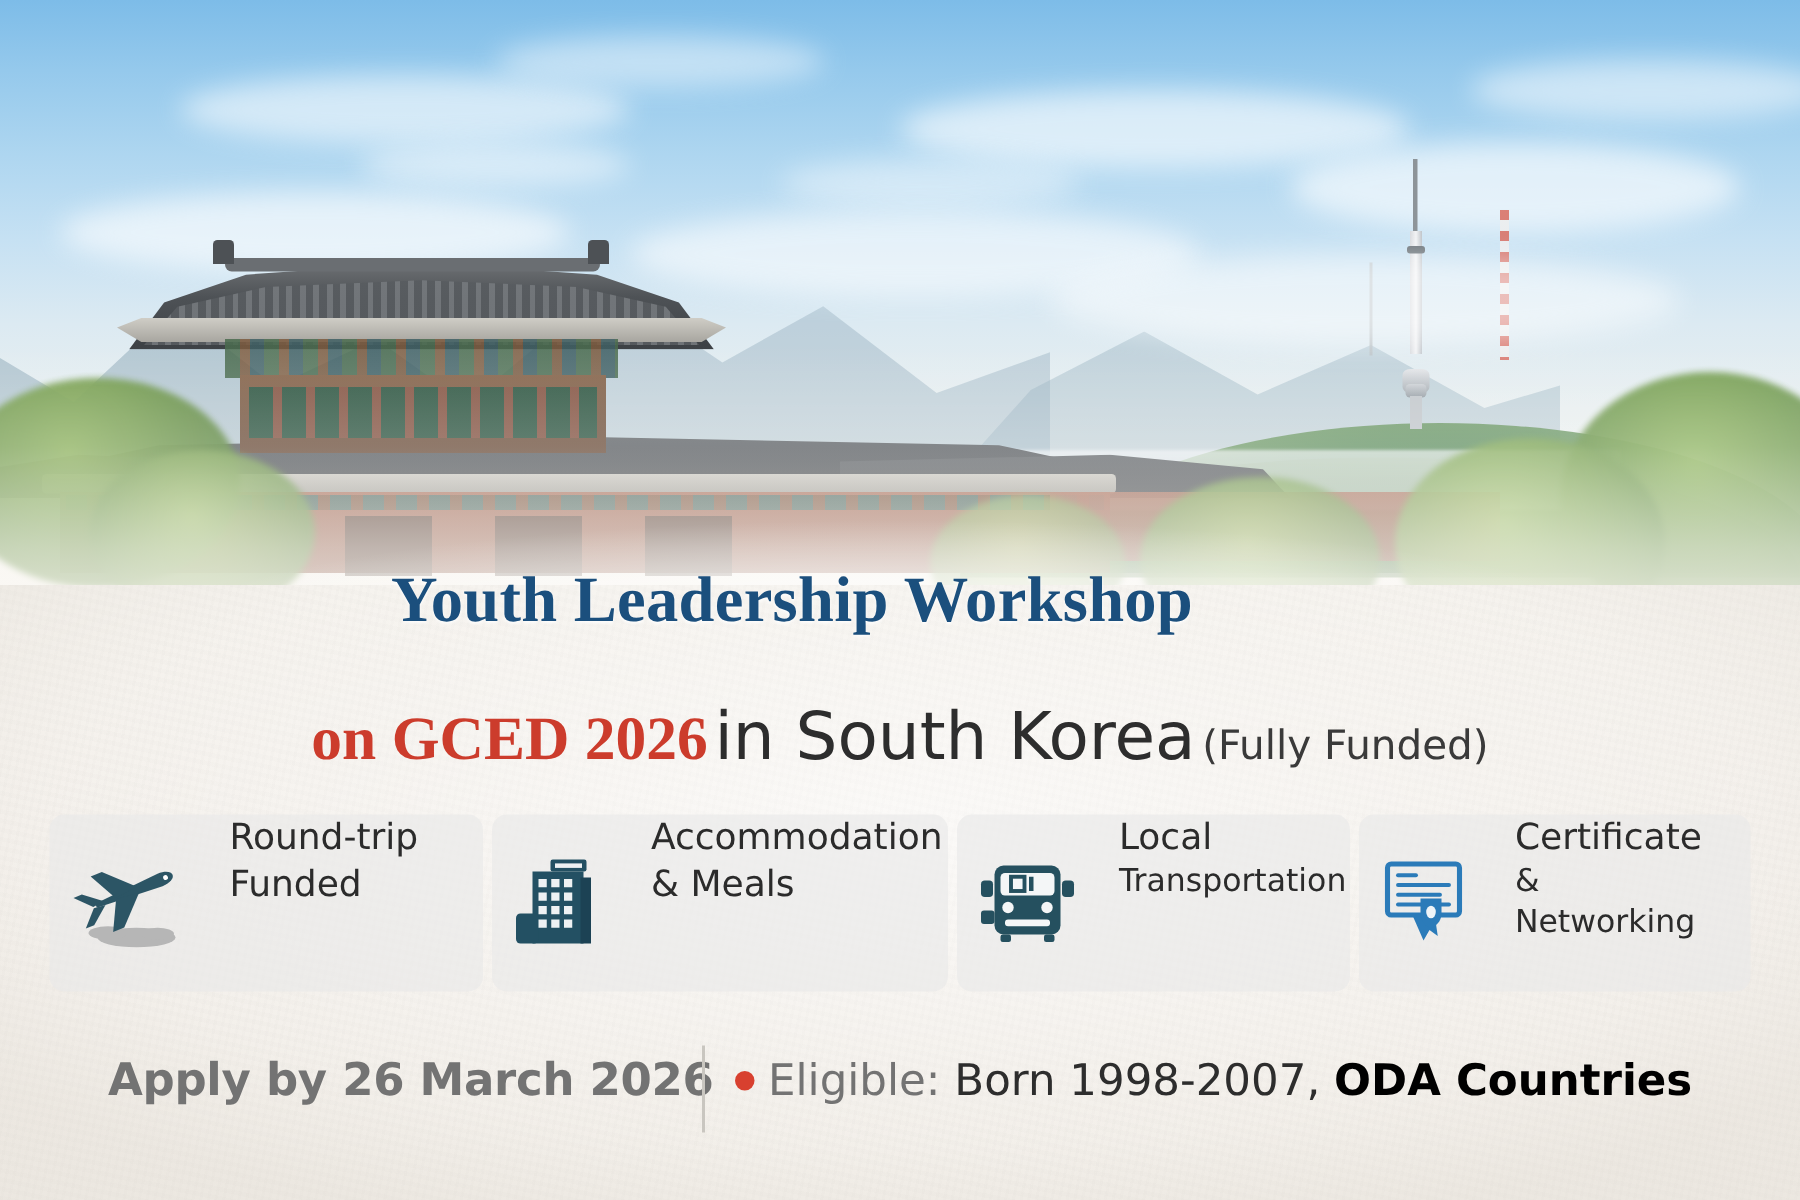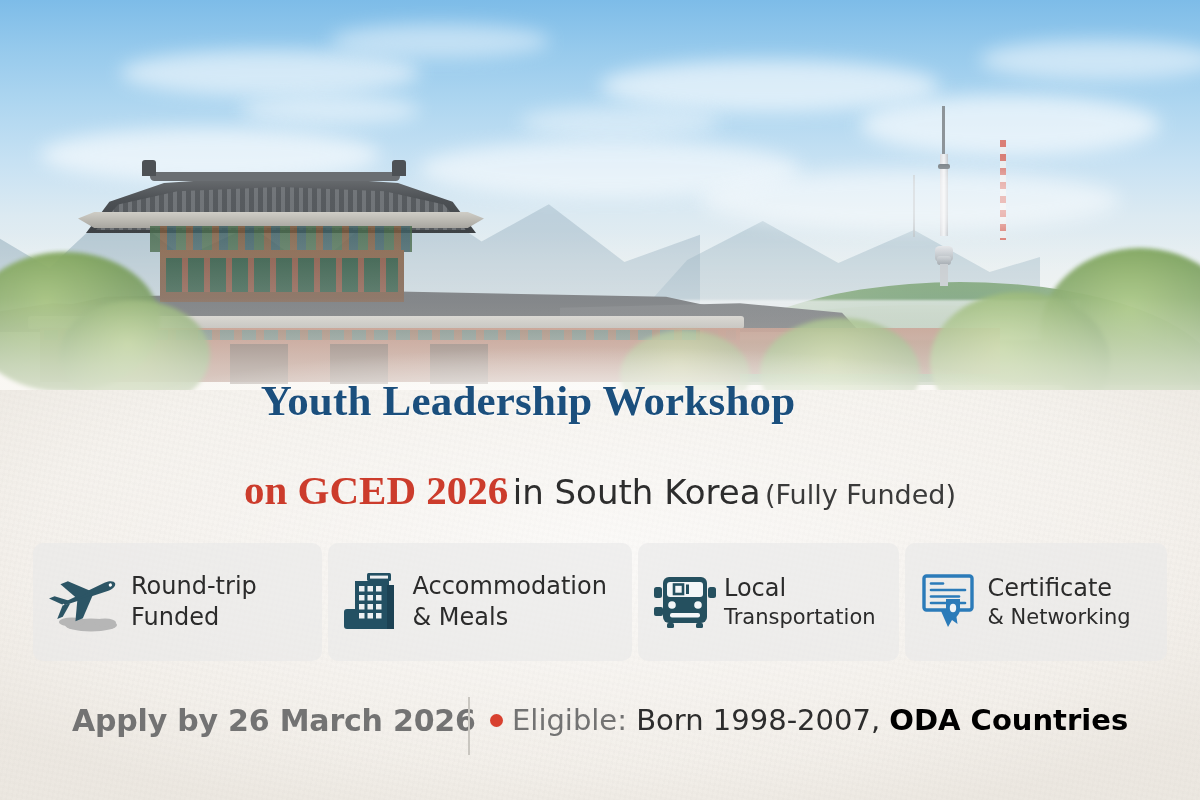--- a/index.html
+++ b/index.html
@@ -202,32 +202,32 @@
     text-shadow:0 1px 2px rgba(255,255,255,.85);
   }
   .subtitle{
     position:absolute;left:0;top:470px;width:1200px;text-align:center;
     white-space:nowrap;line-height:1;
   }
   .sub-red{
     font-family:"Liberation Serif",serif;font-weight:bold;font-size:41px;color:#cc3c2c;
   }
   .sub-dark{
-    font-family:"DejaVu Sans",sans-serif;font-size:34px;color:#2d2d2d;
+    font-family:"DejaVu Sans",sans-serif;font-size:44px;color:#2d2d2d;
   }
   .sub-small{
     font-family:"DejaVu Sans",sans-serif;font-size:27px;color:#3a3a3a;
   }
 
   
   .cards{position:absolute;left:33px;top:543px;width:1134px;height:118px;display:flex;gap:6px;}
   .card{
     background:rgba(233,233,233,.62);
     border-radius:10px;
-    display:flex;align-items:center;gap:6px;
+    display:flex;gap:28px;
     padding:0 14px;height:118px;box-sizing:border-box;
   }
   .card1{width:290px;}
   .card2{width:304px;}
   .card3{width:262px;}
   .card4{width:262px;}
   .card-icon{flex:0 0 auto;display:flex;align-items:center;justify-content:center;}
   .card-txt{
     font-family:"DejaVu Sans",sans-serif;color:#2b2b2b;line-height:1.3;
   }

